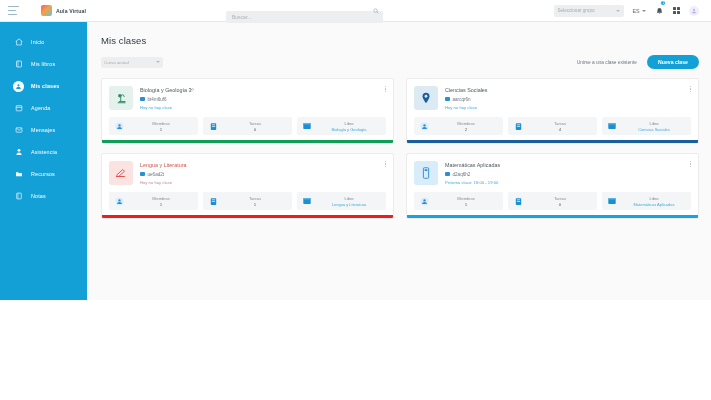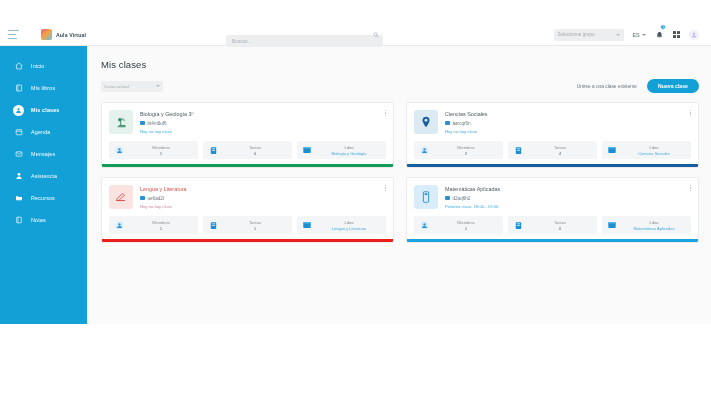--- a/index.html
+++ b/index.html
@@ -1,21 +1,21 @@
 <!DOCTYPE html>
 <html><head>
 <meta charset="utf-8">
 <style>
   * { box-sizing: border-box; margin: 0; padding: 0; }
   html, body {
     width: 711px; height: 400px;
     font-family: "Liberation Sans", sans-serif;
     background: #ffffff; overflow: hidden;
   }
-  .app { position: relative; width: 711px; height: 300px; display: flex; flex-direction: column; margin-top: 24px; }
+  .app { position: relative; width: 711px; height: 300px; display: flex; flex-direction: column; }
 
   
   .topbar {
     height: 22px; flex: 0 0 22px; background: #ffffff;
     border-bottom: 1px solid #e8e8e8;
     display: flex; align-items: center; padding: 0 8px; gap: 8px;
   }
   .hamburger { width: 11px; height: 9px; display: flex; flex-direction: column; justify-content: space-between; cursor: pointer; }
   .hamburger span { display: block; height: 1.3px; background: #9ab7c9; border-radius: 1px; }
   .hamburger span:nth-child(1) { width: 100%; }

